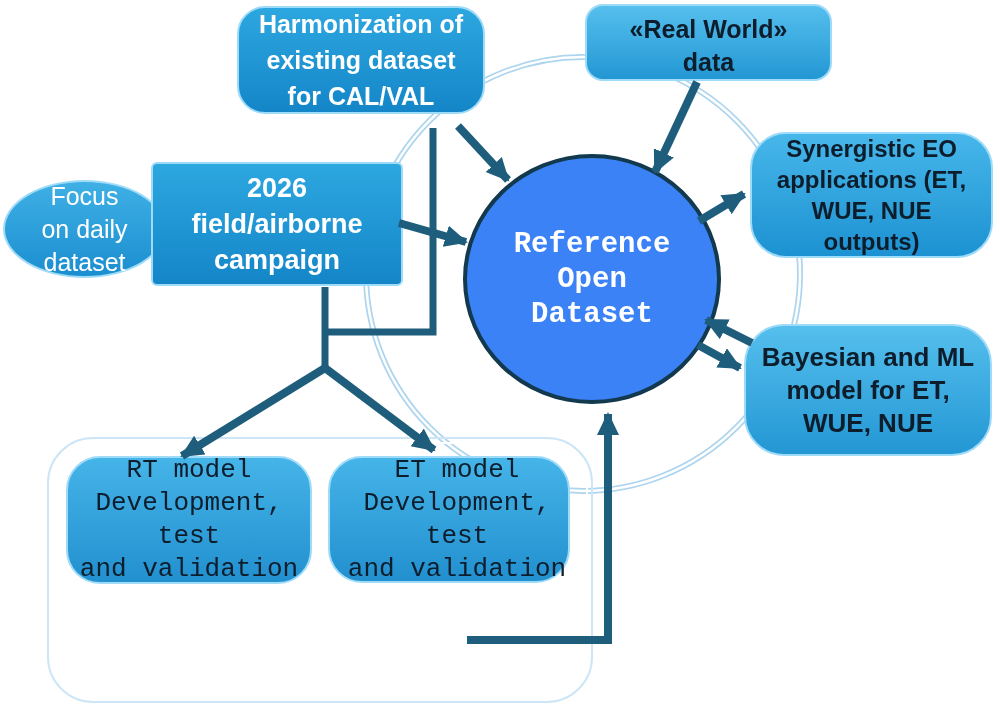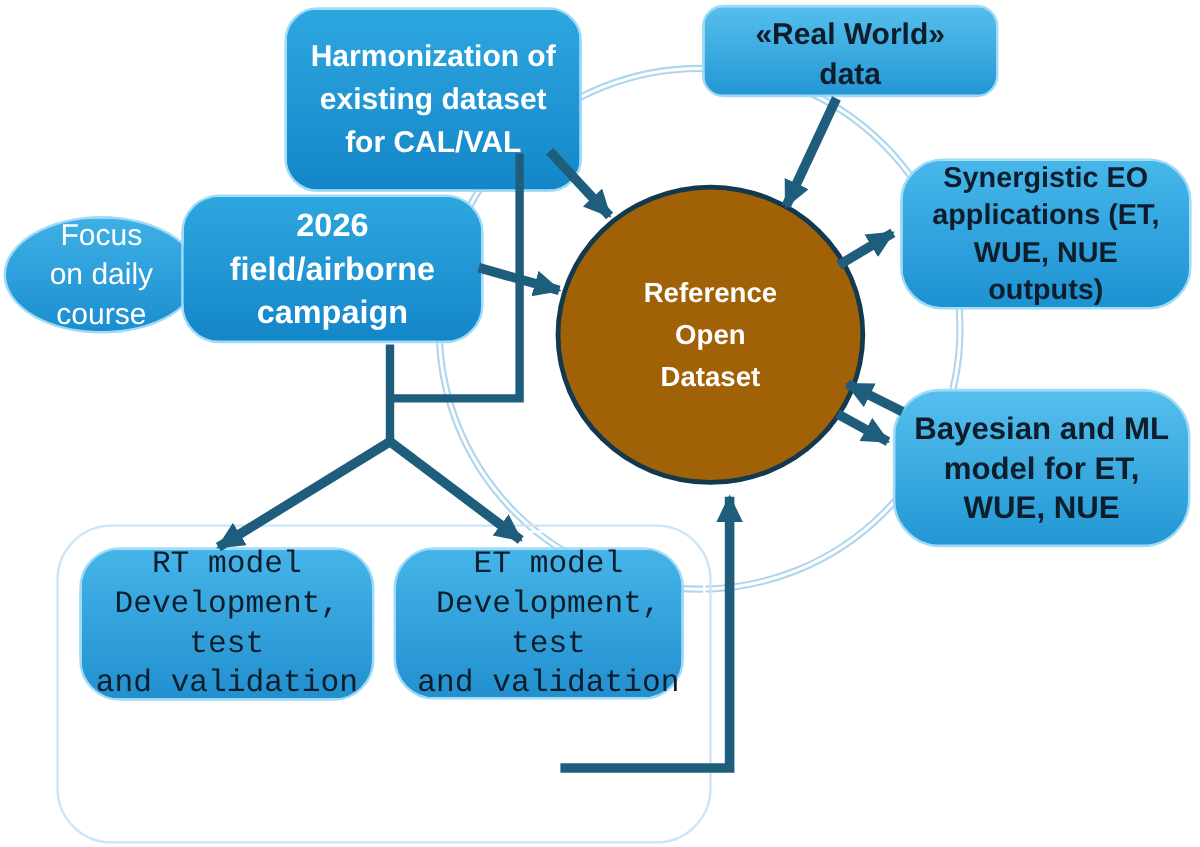--- a/index.html
+++ b/index.html
@@ -19,26 +19,26 @@
   .label { white-space:pre-line; display:block; }
   .grad-main  { background:linear-gradient(180deg,#2da7e0 0%,#1486c8 100%); }
   .grad-light { background:linear-gradient(180deg,#55bfed 0%,#2397d4 100%); }
   .grad-syn   { background:linear-gradient(180deg,#47b7ea 0%,#1d92d2 100%);text-align:center; }
   .grad-model { background:linear-gradient(180deg,#45b4e8 0%,#2290cf 100%);font-family:Liberation Mono, monospace; }
   .grad-ell   { background:linear-gradient(180deg,#3fb0e5 0%,#1b8ed0 100%); }
   .txt-white { color:#ffffff; }
   .txt-dark  { color:#0d1d2b; }
   .bold { font-weight:bold; }
 
-  #node-harmonization { left:237px; top:6px;  width:248px; height:154px; border-radius:28px; font-size:25px; line-height:36px; }
+  #node-harmonization { left:237px; top:6px;  width:248px; height:108px; border-radius:28px; font-size:25px; line-height:36px; }
   #node-real-world    { left:585px; top:4px;  width:247px; height:77px;  border-radius:18px; font-size:25px; line-height:33px;align-items:flex-end; }
   #node-focus         { left:3px;  top:180px; width:163px; height:98px;  border-radius:50%;  font-size:25px; line-height:33px; }
-  #node-campaign      { left:151px; top:162px; width:252px; height:124px; border-radius:32px; font-size:27px; line-height:36px; }
+  #node-campaign      { left:151px; top:162px; width:252px; height:124px; border-radius:6px; font-size:27px; line-height:36px; }
   #node-reference     { left:463px; top:154px; width:258px; height:250px; border-radius:50%;
-                        background:#a16207; border:4px solid #12394d; font-size:23px; line-height:35px; }
+                        background:#3b82f6; border:4px solid #12394d; font-size:29px; line-height:35px;font-family:Liberation Mono, monospace; }
   #node-synergistic   { left:750px; top:132px; width:243px; height:126px; border-radius:36px; font-size:24px; line-height:31px; }
   #node-bayesian      { left:744px; top:324px; width:248px; height:132px; border-radius:40px; font-size:26px; line-height:33px; }
   #node-rt-model      { left:66px;  top:456px; width:246px; height:128px; border-radius:34px; font-size:26px; line-height:33px; }
   #node-et-model      { left:328px; top:456px; width:242px; height:127px; border-radius:34px; font-size:26px; line-height:33px;padding-left:16px; }
   #node-sensors       { left:168px; top:586px; width:300px; height:118px; border-radius:50%;  font-size:27px; line-height:37px; }
 
   #container-outer {
     position:absolute; z-index:2; left:47px; top:437px; width:546px; height:266px;
     border:2px solid #cde6f7; border-radius:46px; box-sizing:border-box; background:transparent;
   }
@@ -56,21 +56,21 @@
     <circle cx="583" cy="274" r="217" fill="none" stroke="#ffffff" stroke-width="2.5"></circle>
   </svg>
 
   <div id="container-outer">
     <div id="container-inner"></div>
   </div>
 
   <div class="node grad-ell txt-white" id="node-focus">
     <span class="label">Focus
 on daily
-course</span>
+dataset</span>
   </div>
 
   <div class="node grad-main txt-white bold" id="node-harmonization">
     <span class="label">Harmonization of
 existing dataset
 for CAL/VAL</span>
   </div>
 
   <div class="node grad-main txt-white bold" id="node-campaign">
     <span class="label">2026

